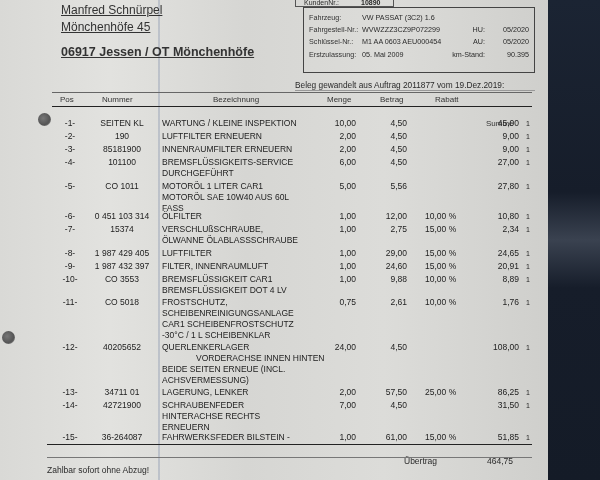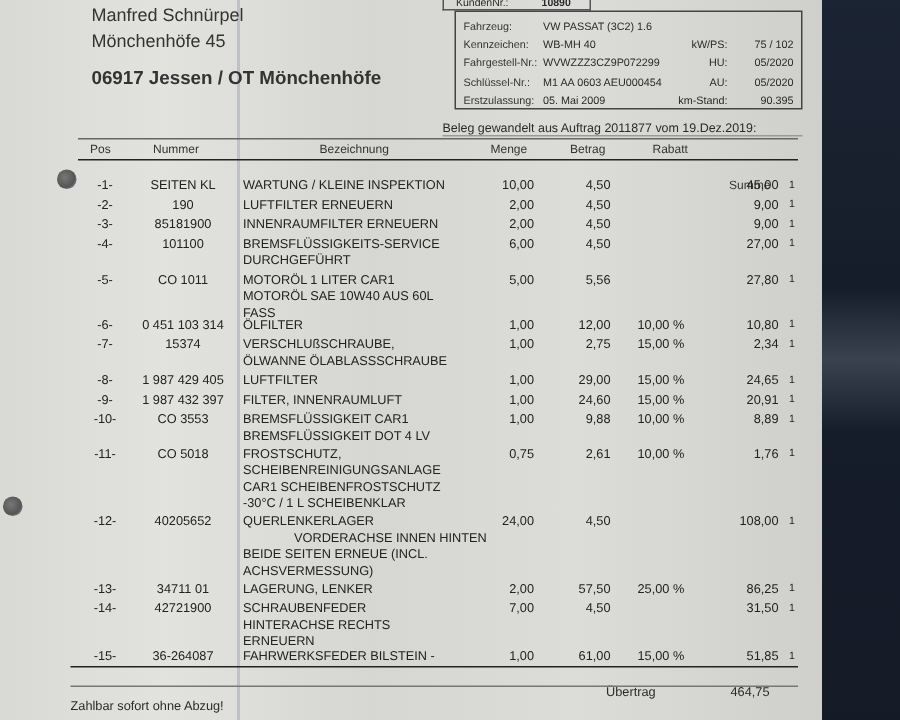--- a/index.html
+++ b/index.html
@@ -19,21 +19,21 @@
     background: linear-gradient(180deg, #1b2433 0%, #161d2a 40%, #3a4250 50%, #161d2a 60%, #141b27 100%);
   }
   .fold-v {
     position: absolute; left: 158px; top: 0; width: 2px; height: 480px;
     background: rgba(90,110,150,0.25);
   }
   .punch {
     position: absolute; width: 13px; height: 13px; border-radius: 50%;
     background: radial-gradient(circle at 40% 40%, #777 0%, #555 60%, #aaa 100%);
   }
-  .addr { position: absolute; left: 61px; font-size: 12px; color: #333; }
+  .addr { position: absolute; left: 61px; font-size: 12px; color: #333; text-decoration: underline; }
   .addr.city { font-weight: bold; font-size: 12.5px; }
   .kunden {
     position: absolute; left: 295px; top: -2px; width: 99px; height: 9px;
     border: 1px solid #555; border-top: none;
     font-size: 7px; display: flex; gap: 22px; padding-left: 8px; align-items: center;
   }
   .kunden .val { font-weight: bold; }
   .vehicle {
     position: absolute; left: 303px; top: 7px; width: 232px; height: 66px;
     border: 1px solid #444; font-size: 7.2px; padding: 3px 5px;
@@ -74,26 +74,20 @@
 
 <div class="kunden">
   <span>KundenNr.:</span>
   <span class="val">10890</span>
 </div>
 
 <div class="vehicle">
   <div class="vrow">
     <span class="lbl">Fahrzeug:</span>
     <span class="v">VW PASSAT (3C2) 1.6</span>
-  </div>
-  <div class="vrow">
-    <span class="lbl">Kennzeichen:</span>
-    <span class="v">WB-MH 40</span>
-    <span class="lbl2">kW/PS:</span>
-    <span class="v2">75 / 102</span>
   </div>
   <div class="vrow">
     <span class="lbl">Fahrgestell-Nr.:</span>
     <span class="v">WVWZZZ3CZ9P072299</span>
     <span class="lbl2">HU:</span>
     <span class="v2">05/2020</span>
   </div>
   <div class="vrow">
     <span class="lbl">Schlüssel-Nr.:</span>
     <span class="v">M1 AA 0603 AEU000454</span>

